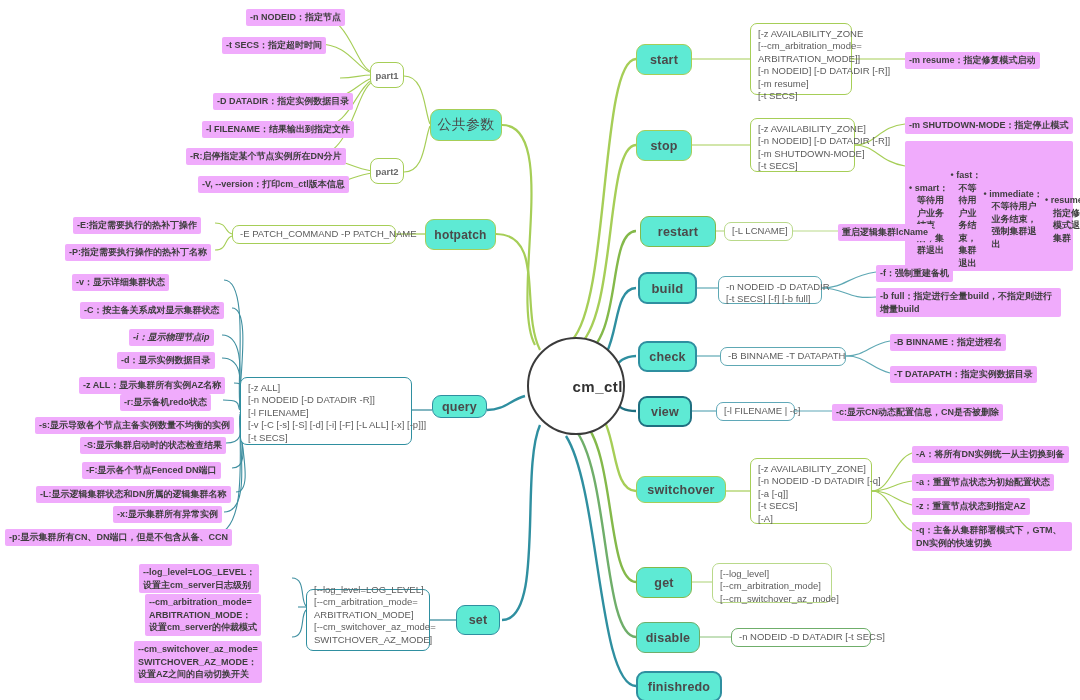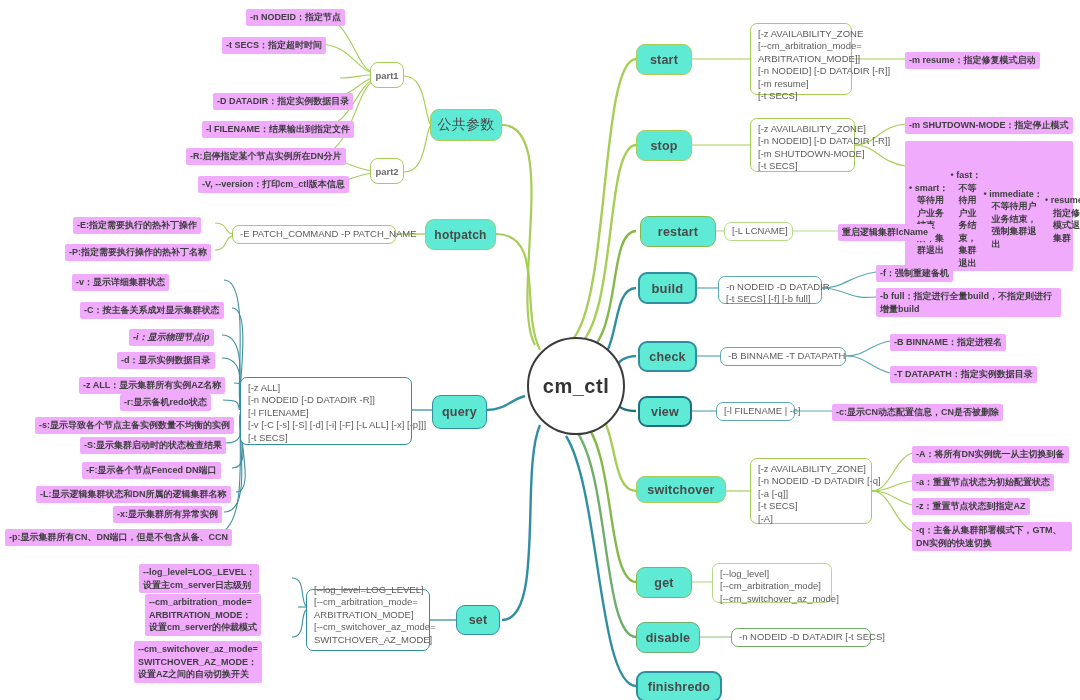--- a/index.html
+++ b/index.html
@@ -36,22 +36,22 @@
     color:#3e3e3e;padding:2px 4px;
     align-items:center;
   }
   .small-pill{
     border-radius:8px;background:#fff;
     justify-content:center;font-size:10px;font-weight:bold;color:#6a6a6a;
   }
   .center-circle{
     position:absolute;border-radius:50%;
     border:2.4px solid #3b3b3b;background:#fff;
-    display:flex;align-items:center;justify-content:center;
-    font-weight:bold;font-size:20px;color:#333;letter-spacing:.5px;
+    display:flex;align-items:center;justify-content:flex-end;
+    font-weight:bold;font-size:15px;color:#333;letter-spacing:.5px;
   }
   .bullets{white-space:normal;}
   .bullets i{font-style:normal;}
   .bullets .b{display:block;text-indent:-8px;padding-left:8px;margin-top:26px;}
 </style>
 </head>
 <body>
 
 <div id="canvas">
 
@@ -185,21 +185,21 @@
 
   <div class="node pill" style="left:425px;top:219px;width:71px;height:31px;border:1.6px solid #a6ce57;font-size:12px;">
     <span>hotpatch</span>
   </div>
   <div class="node syntax" style="left:232px;top:225px;width:164px;height:19px;border:1.2px solid #a6ce57;align-items:center;">
     <span>-E PATCH_COMMAND -P PATCH_NAME</span>
   </div>
   <div class="node leaf" style="left:73px;top:217px;"><span>-E:指定需要执行的热补丁操作</span></div>
   <div class="node leaf" style="left:65px;top:244px;"><span>-P:指定需要执行操作的热补丁名称</span></div>
 
-  <div class="node pill" style="left:432px;top:395px;width:55px;height:34px;border:1.8px solid #2f8fa0;font-size:12.5px;">
+  <div class="node pill" style="left:432px;top:395px;width:55px;height:23px;border:1.8px solid #2f8fa0;font-size:12.5px;">
     <span>query</span>
   </div>
   <div class="node syntax" style="left:240px;top:377px;width:172px;height:68px;border:1.3px solid #2f8fa0;">
     <span>[-z ALL]
 [-n NODEID [-D DATADIR -R]]
 [-l FILENAME]
 [-v [-C [-s] [-S] [-d] [-i] [-F] [-L ALL] [-x] [-p]]]
 [-t SECS]</span>
   </div>
 

